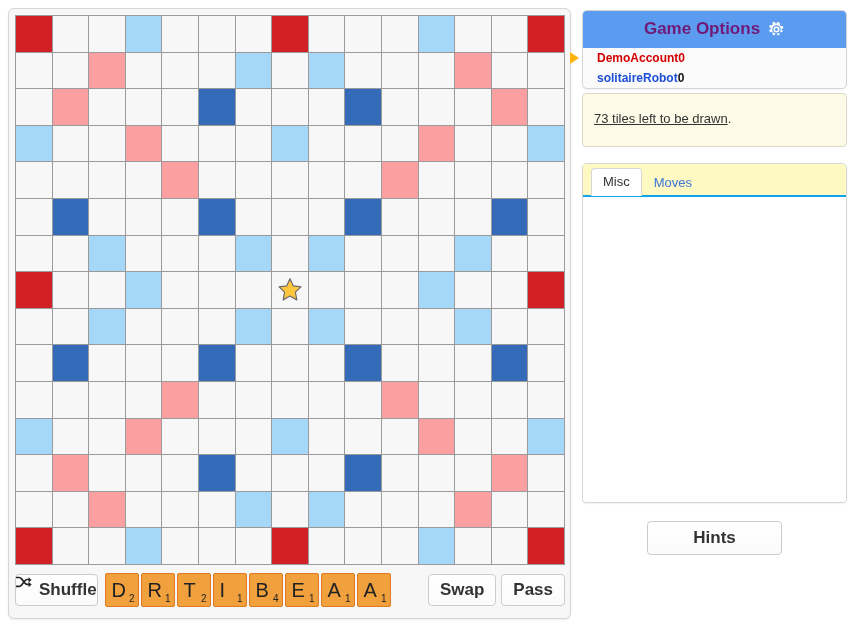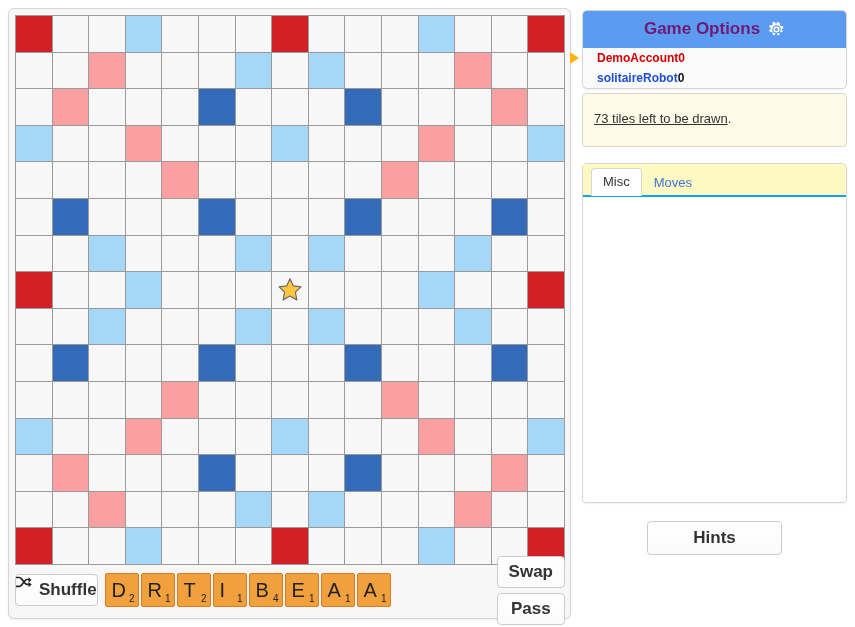--- a/index.html
+++ b/index.html
@@ -110,21 +110,20 @@
     right: 3px; bottom: 2px;
     font-size: 10px;
     color: #222222;
     font-family: "Liberation Sans", sans-serif;
     line-height: 1;
   }
   #right-actions {
     margin-left: auto;
     display: flex;
     gap: 5px;
-    flex-direction: column;
   }
 
   
   #right-col {
     position: absolute;
     left: 582px; top: 10px;
     width: 265px;
   }
   .panel {
     background: #fbfbfb;

